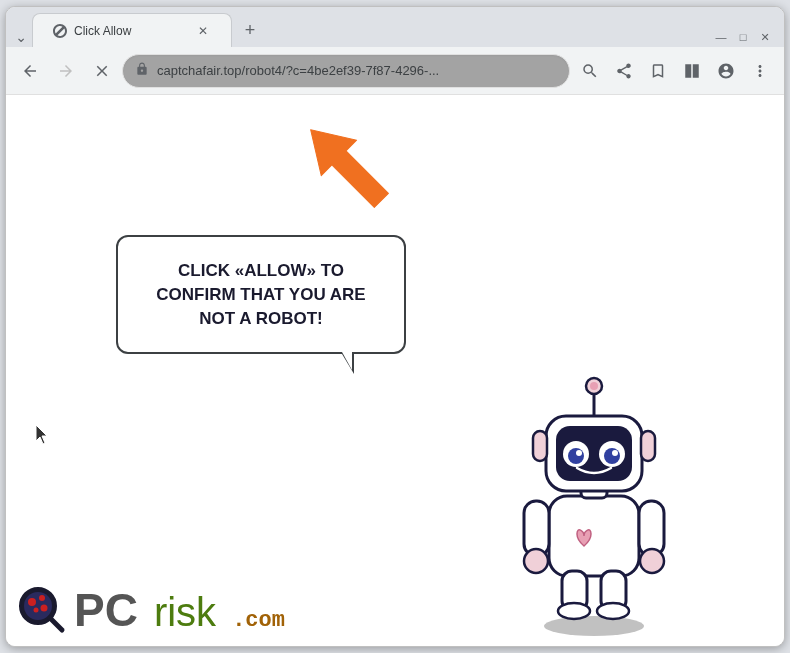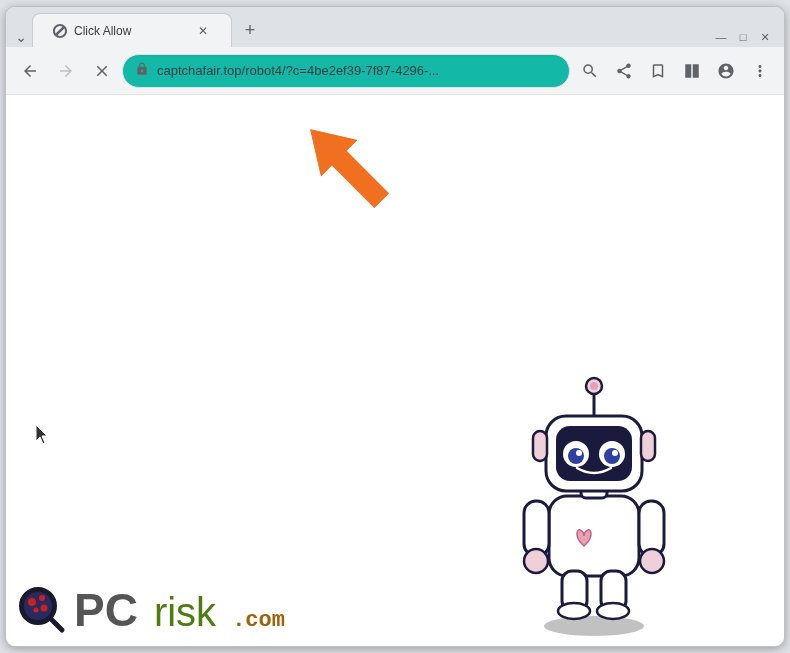--- a/index.html
+++ b/index.html
@@ -135,21 +135,21 @@
       align-items: center;
       justify-content: center;
       cursor: pointer;
       color: #5f6368;
       font-size: 16px;
     }
 
     .address-bar {
       flex: 1;
       height: 34px;
-      background: #14b8a6;
+      background: #a3a3a3;
       border-radius: 20px;
       display: flex;
       align-items: center;
       padding: 0 12px;
       gap: 8px;
       border: 1px solid #e0e0e0;
       box-shadow: inset 0 1px 2px rgba(0,0,0,0.05);
     }
 
     .address-lock {
@@ -400,20 +400,23 @@
     <div class="arrow-container">
       <svg width="120" height="120" viewBox="0 0 120 120">
 
         <g transform="rotate(-45, 60, 60)">
 
           <polygon points="60,10 85,50 70,50 70,110 50,110 50,50 35,50" fill="#f07020" stroke="#f07020" stroke-linejoin="round"></polygon>
         </g>
       </svg>
     </div>
 
+    <div class="speech-bubble">
+      <div class="bubble-text">CLICK «ALLOW» TO CONFIRM THAT YOU ARE NOT A ROBOT!</div>
+    </div>
 
     <div class="robot-container">
       <svg width="220" height="300" viewBox="0 0 220 300" xmlns="http://www.w3.org/2000/svg">
 
         <ellipse cx="110" cy="290" rx="50" ry="10" fill="#333" opacity="0.3"></ellipse>
 
         <rect x="65" y="160" width="90" height="80" rx="18" ry="18" fill="#ffffff" stroke="#1a1a3e" stroke-width="3"></rect>
 
         <path d="M100 200 C100 195 93 190 93 198 C93 204 100 210 100 210 C100 210 107 204 107 198 C107 190 100 195 100 200Z" fill="#e8a0b4" stroke="#c06080" stroke-width="1.5"></path>
 

